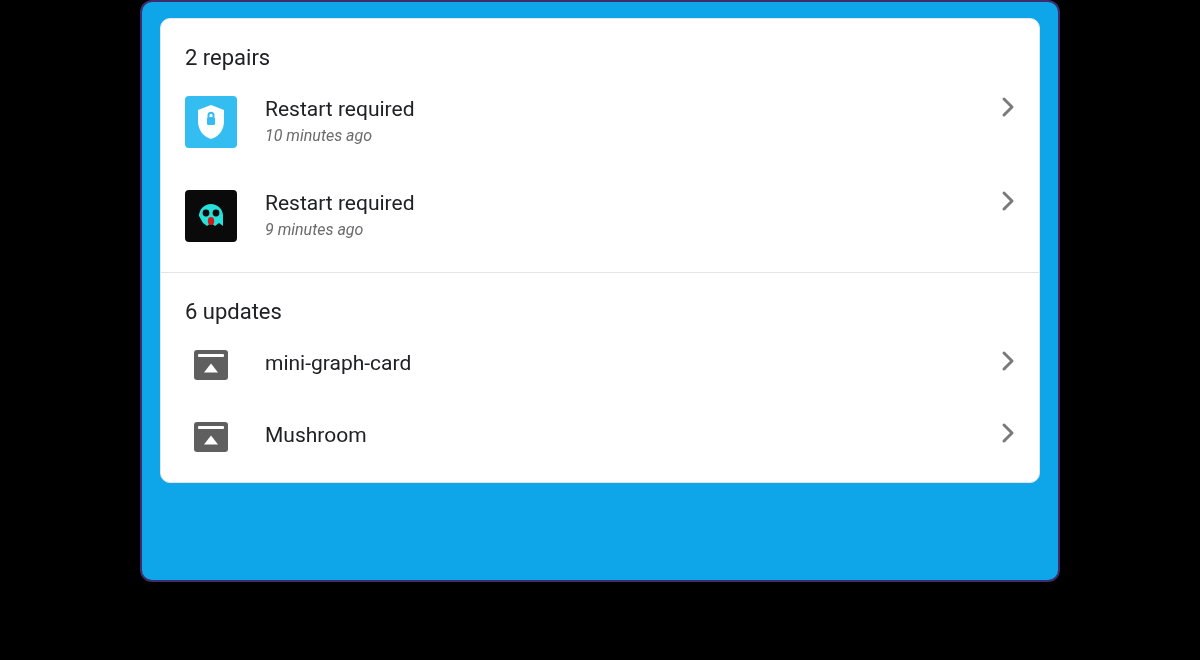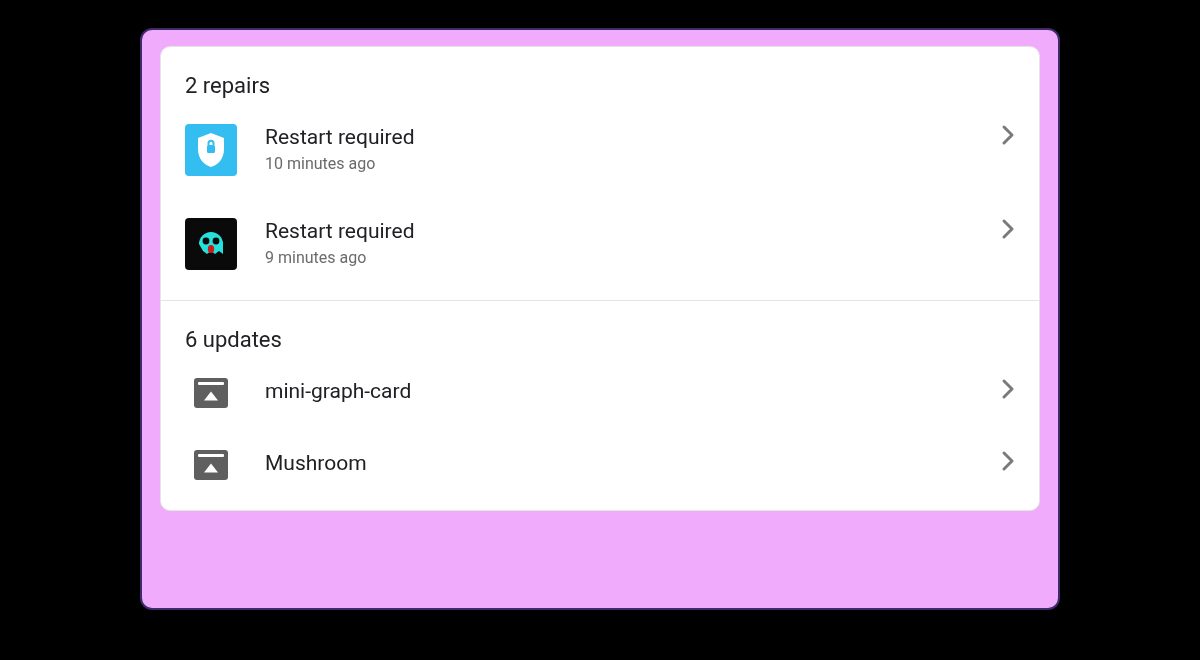--- a/index.html
+++ b/index.html
@@ -5,24 +5,23 @@
   * { box-sizing: border-box; margin: 0; padding: 0; }
   html, body { width: 1200px; height: 660px; }
   body {
     background: #000;
     font-family: -apple-system, BlinkMacSystemFont, "Segoe UI", Roboto, "Helvetica Neue", Arial, sans-serif;
     display: flex;
     align-items: flex-start;
     justify-content: center;
   }
   .window {
-    margin-top: 28px;
     width: 920px;
     height: 582px;
-    background: #f0abfc;
+    background: #0ea5e9;
     border: 2px solid #3d2b6b;
     border-radius: 12px;
     box-shadow: 0 10px 40px rgba(0,0,0,.6);
     padding: 16px 18px 0 18px;
     overflow: hidden;
   }
   .card {
     background: #fff;
     border: 1px solid #e4e4e4;
     border-radius: 10px;
@@ -91,20 +90,21 @@
   .row-title {
     font-size: 21px;
     color: #202124;
     font-weight: 400;
     line-height: 1.25;
   }
   .row-sub {
     font-size: 16px;
     color: #6b6b6b;
     margin-top: 4px;
+    font-style: italic;
   }
   .chev {
     color: #7a7a7a;
     flex: 0 0 auto;
     margin-left: 12px;
   }
   .chev svg { display:block; }
 
   
   .shield {

